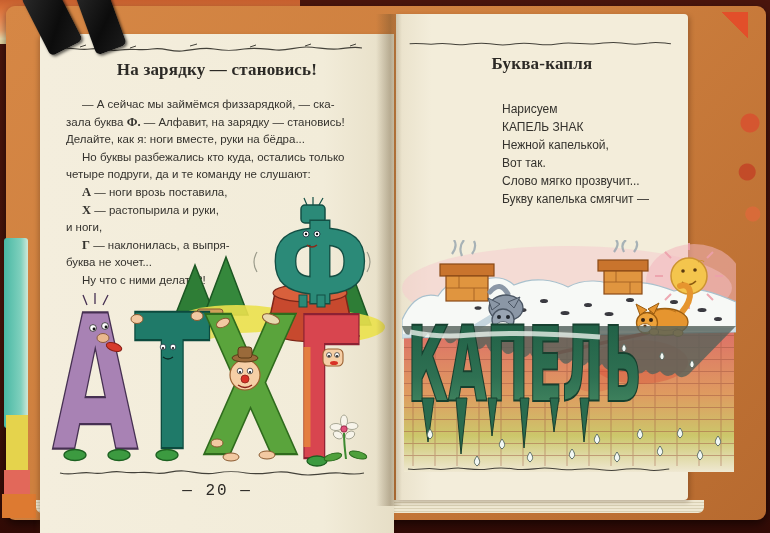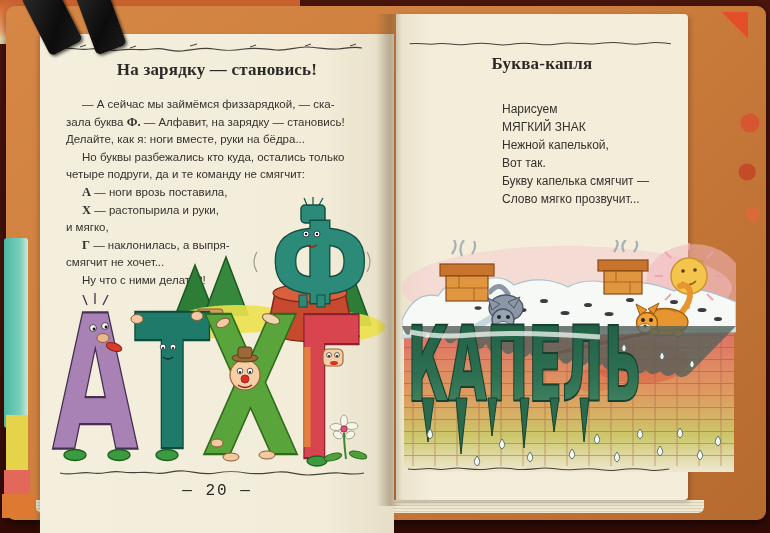--- a/index.html
+++ b/index.html
@@ -106,26 +106,26 @@
     <path d="M40,7 l6,-2 M90,8 l6,-2 M150,6 l7,-2 M210,7 l6,-2 M265,6 l6,-2 M310,6 l6,-2" stroke="#44423a" stroke-width="1" fill="none"></path>
   </svg>
 
   <div class="title" style="top:26px">На зарядку — становись!</div>
 
   <div class="body-text" style="top:62px">
       <div class="line ind"><span>— А сейчас мы займёмся физзарядкой, — ска-</span></div>
       <div class="line"><span>зала буква </span><span class="lead-bold">Ф.</span><span> — Алфавит, на зарядку — становись!</span></div>
       <div class="line"><span>Делайте, как я: ноги вместе, руки на бёдра...</span></div>
       <div class="line ind"><span>Но буквы разбежались кто куда, остались только</span></div>
-      <div class="line"><span>четыре подруги, да и те команду не смягчит:</span></div>
+      <div class="line"><span>четыре подруги, да и те команду не слушают:</span></div>
       <div class="line ind"><span class="lead-bold">А</span><span> — ноги врозь поставила,</span></div>
       <div class="line ind"><span class="lead-bold">Х</span><span> — растопырила и руки,</span></div>
-      <div class="line"><span>и мягко,</span></div>
+      <div class="line"><span>и ноги,</span></div>
       <div class="line ind"><span class="lead-bold">Г</span><span> — наклонилась, а выпря-</span></div>
-      <div class="line"><span>смягчит не хочет...</span></div>
+      <div class="line"><span>буква не хочет...</span></div>
       <div class="line ind"><span>Ну что с ними делать?!</span></div>
     </div>
 
   <svg class="abs" style="left:5px;top:163px" width="340" height="270" viewBox="0 0 340 270">
 
     <g>
       <polygon points="150,68 128,124 172,124" fill="#2e7d36" stroke="#1b5722" stroke-width="1.5"></polygon>
       <polygon points="181,60 159,118 203,118" fill="#35883c" stroke="#1b5722" stroke-width="1.5"></polygon>
       <polygon points="306,74 286,128 326,128" fill="#2e7d36" stroke="#1b5722" stroke-width="1.5"></polygon>
     </g>
@@ -233,25 +233,25 @@
 
 <div class="abs page page-right">
   <svg class="rule" style="top:22px" viewBox="0 0 342 14">
     <path d="M16,8 c12,-2 20,2 32,0 c12,-2 18,2 30,1 c12,-1 20,-3 32,-1 c12,2 18,2 30,0 c12,-2 20,0 32,1 c12,1 18,-2 30,-2 c12,0 20,2 32,1 c12,-1 18,-3 30,-1 c12,2 20,2 32,0 c10,-2 16,0 26,1" fill="none" stroke="#44423a" stroke-width="1.2"></path>
   </svg>
 
   <div class="title" style="top:40px">Буква-капля</div>
 
   <div class="poem">
       <div class="line">Нарисуем</div>
-      <div class="line">МЯГКИЙ ЗНАК</div>
+      <div class="line">КАПЕЛЬ ЗНАК</div>
       <div class="line">Нежной капелькой,</div>
       <div class="line">Вот так.</div>
+      <div class="line">Слово мягко прозвучит...</div>
       <div class="line">Букву капелька смягчит —</div>
-      <div class="line">Слово мягко прозвучит...</div>
     </div>
 
   <svg class="abs" style="left:6px;top:226px" width="334" height="238" viewBox="0 0 334 238">
     <defs>
       <linearGradient id="wallg" x1="0" y1="0" x2="0" y2="1">
         <stop offset="0" stop-color="#dd6f68"></stop>
         <stop offset=".45" stop-color="#df9a60"></stop>
         <stop offset=".75" stop-color="#ccc76b"></stop>
         <stop offset="1" stop-color="#efe8d2"></stop>
       </linearGradient>

